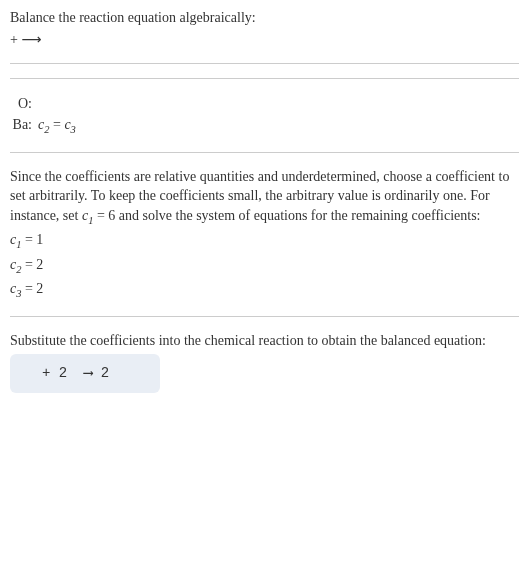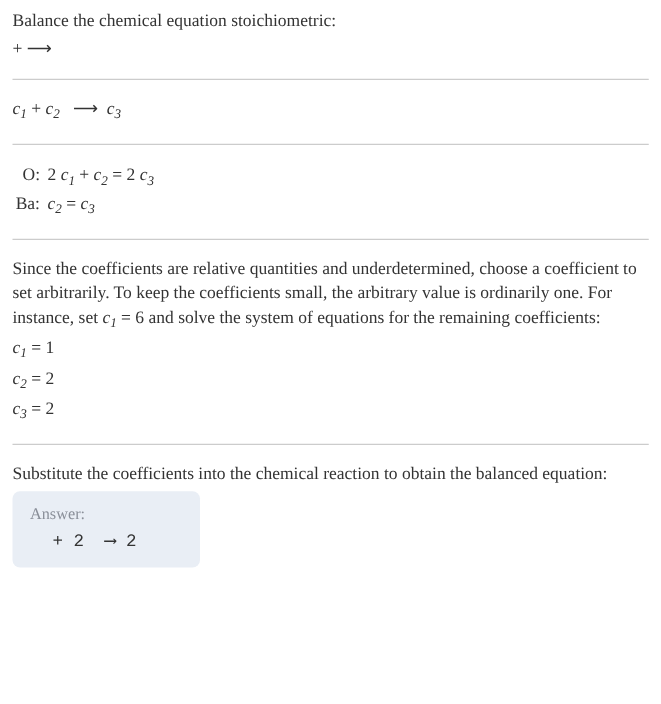--- a/index.html
+++ b/index.html
@@ -65,47 +65,37 @@
       padding-left: 18px;
       font-family: Liberation Mono, monospace;
     }
   </style>
 </head>
 <body>
 
 
 
 <div class="section">
-  <div class="text-line">Balance the chemical equation stoichiometric:</div>
+  <div class="text-line">Balance the reaction equation algebraically:</div>
   <div class="text-line">
     <span> + </span>
     <span class="arrow">⟶</span>
   </div>
 </div>
 
 <hr class="divider">
 
 <div class="section">
-  <div class="text-line">
-    <span class="math">c</span><span class="sub">1</span>
-    <span> + </span>
-    <span class="math">c</span><span class="sub">2</span>
-    &nbsp;&nbsp;<span class="arrow">⟶</span>&nbsp;
-    <span class="math">c</span><span class="sub">3</span>
-  </div>
 </div>
 
 <hr class="divider">
 
 <div class="section">
   <div class="eq-row">
     <div class="eq-label">O:</div>
-    <div>
-      <span>2 </span><span class="math">c</span><span class="sub">1</span><span> + </span><span class="math">c</span><span class="sub">2</span><span> = 2 </span><span class="math">c</span><span class="sub">3</span>
-    </div>
   </div>
   <div class="eq-row">
     <div class="eq-label">Ba:</div>
     <div>
       <span class="math">c</span><span class="sub">2</span><span> = </span><span class="math">c</span><span class="sub">3</span>
     </div>
   </div>
 </div>
 
 <hr class="divider">
@@ -125,21 +115,20 @@
   </div>
 </div>
 
 <hr class="divider">
 
 <div class="section">
   <div class="text-line">Substitute the coefficients into the chemical reaction to obtain the balanced equation:</div>
 </div>
 
 <div class="answer-box">
-  <div class="answer-title">Answer:</div>
   <div class="answer-content">
     <span> + 2 </span>
     &nbsp;<span class="arrow">⟶</span>
     <span> 2 </span>
   </div>
 </div>
 
 
 
 

